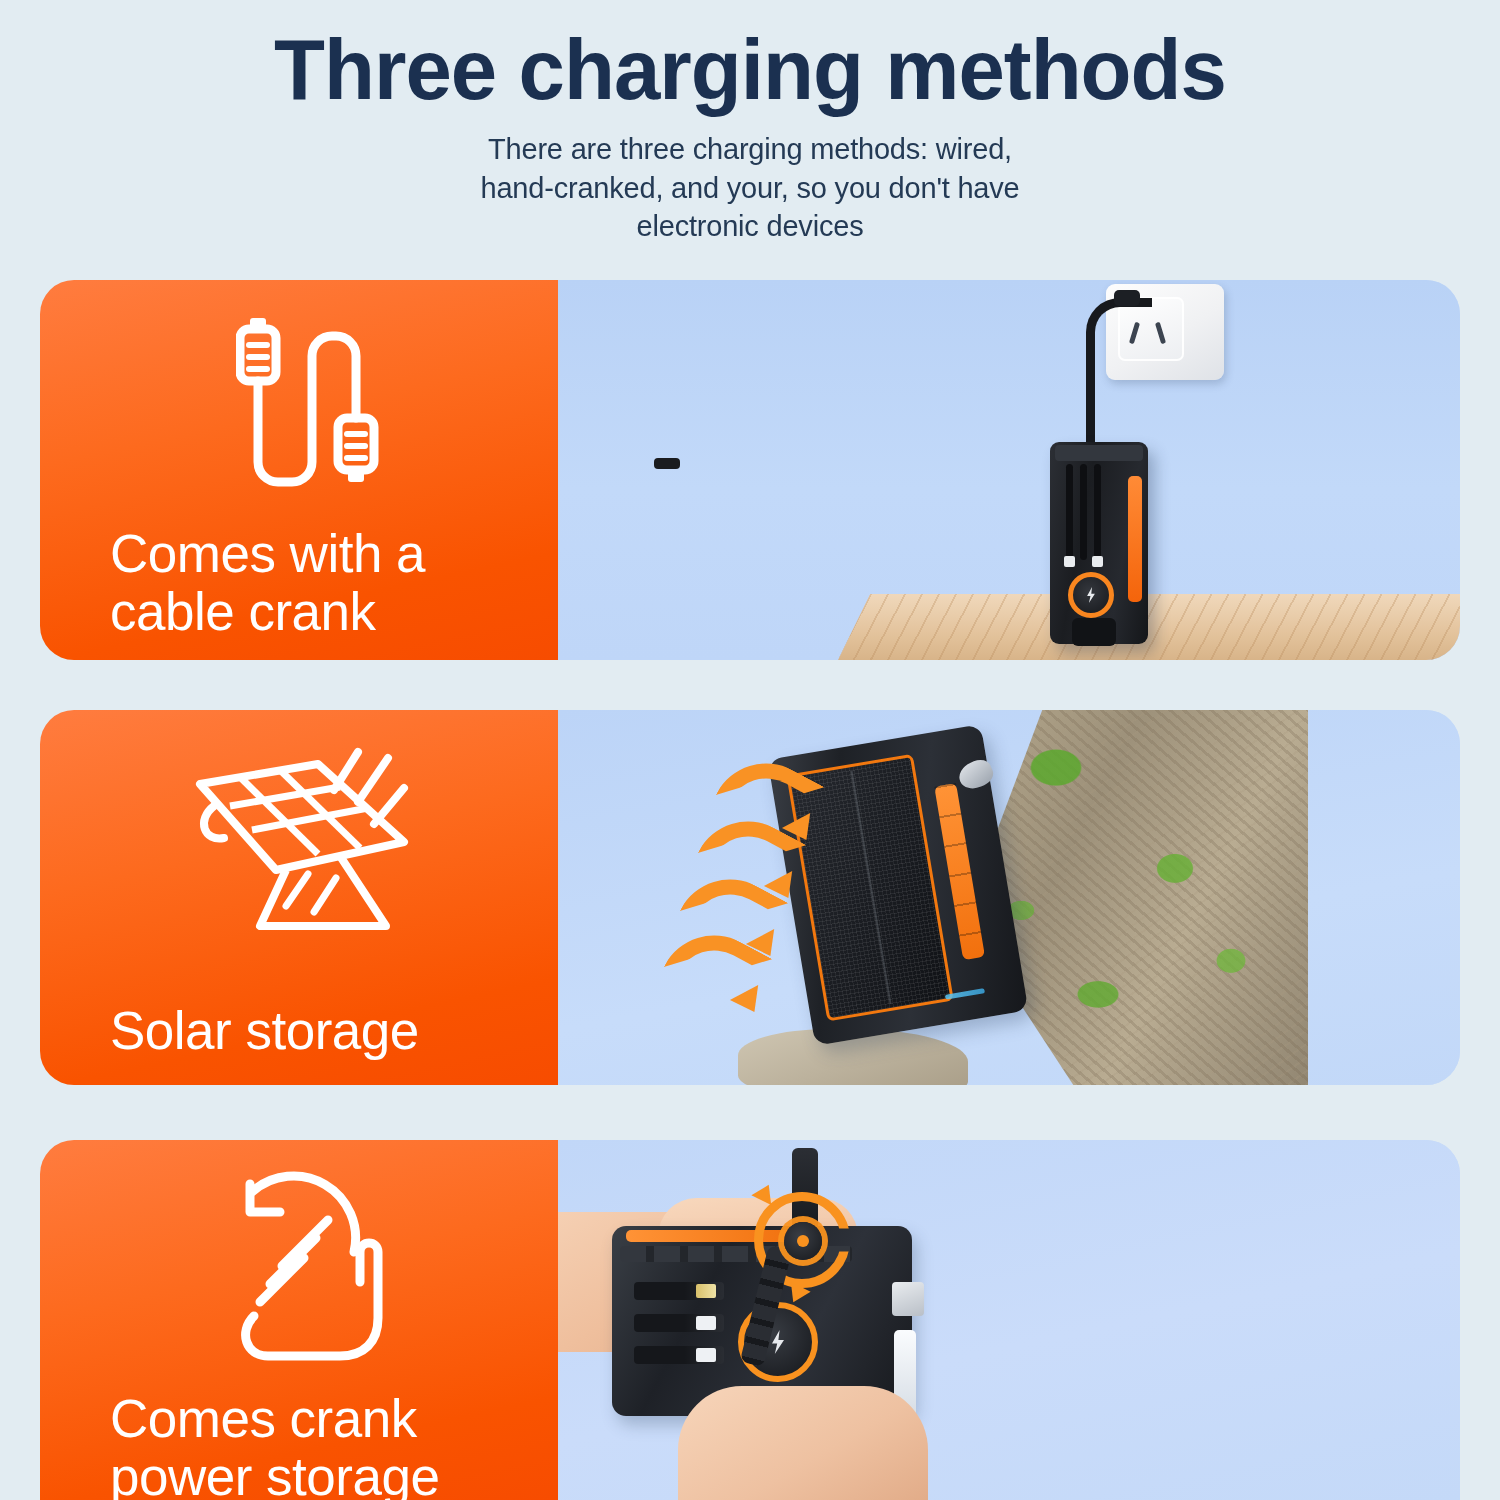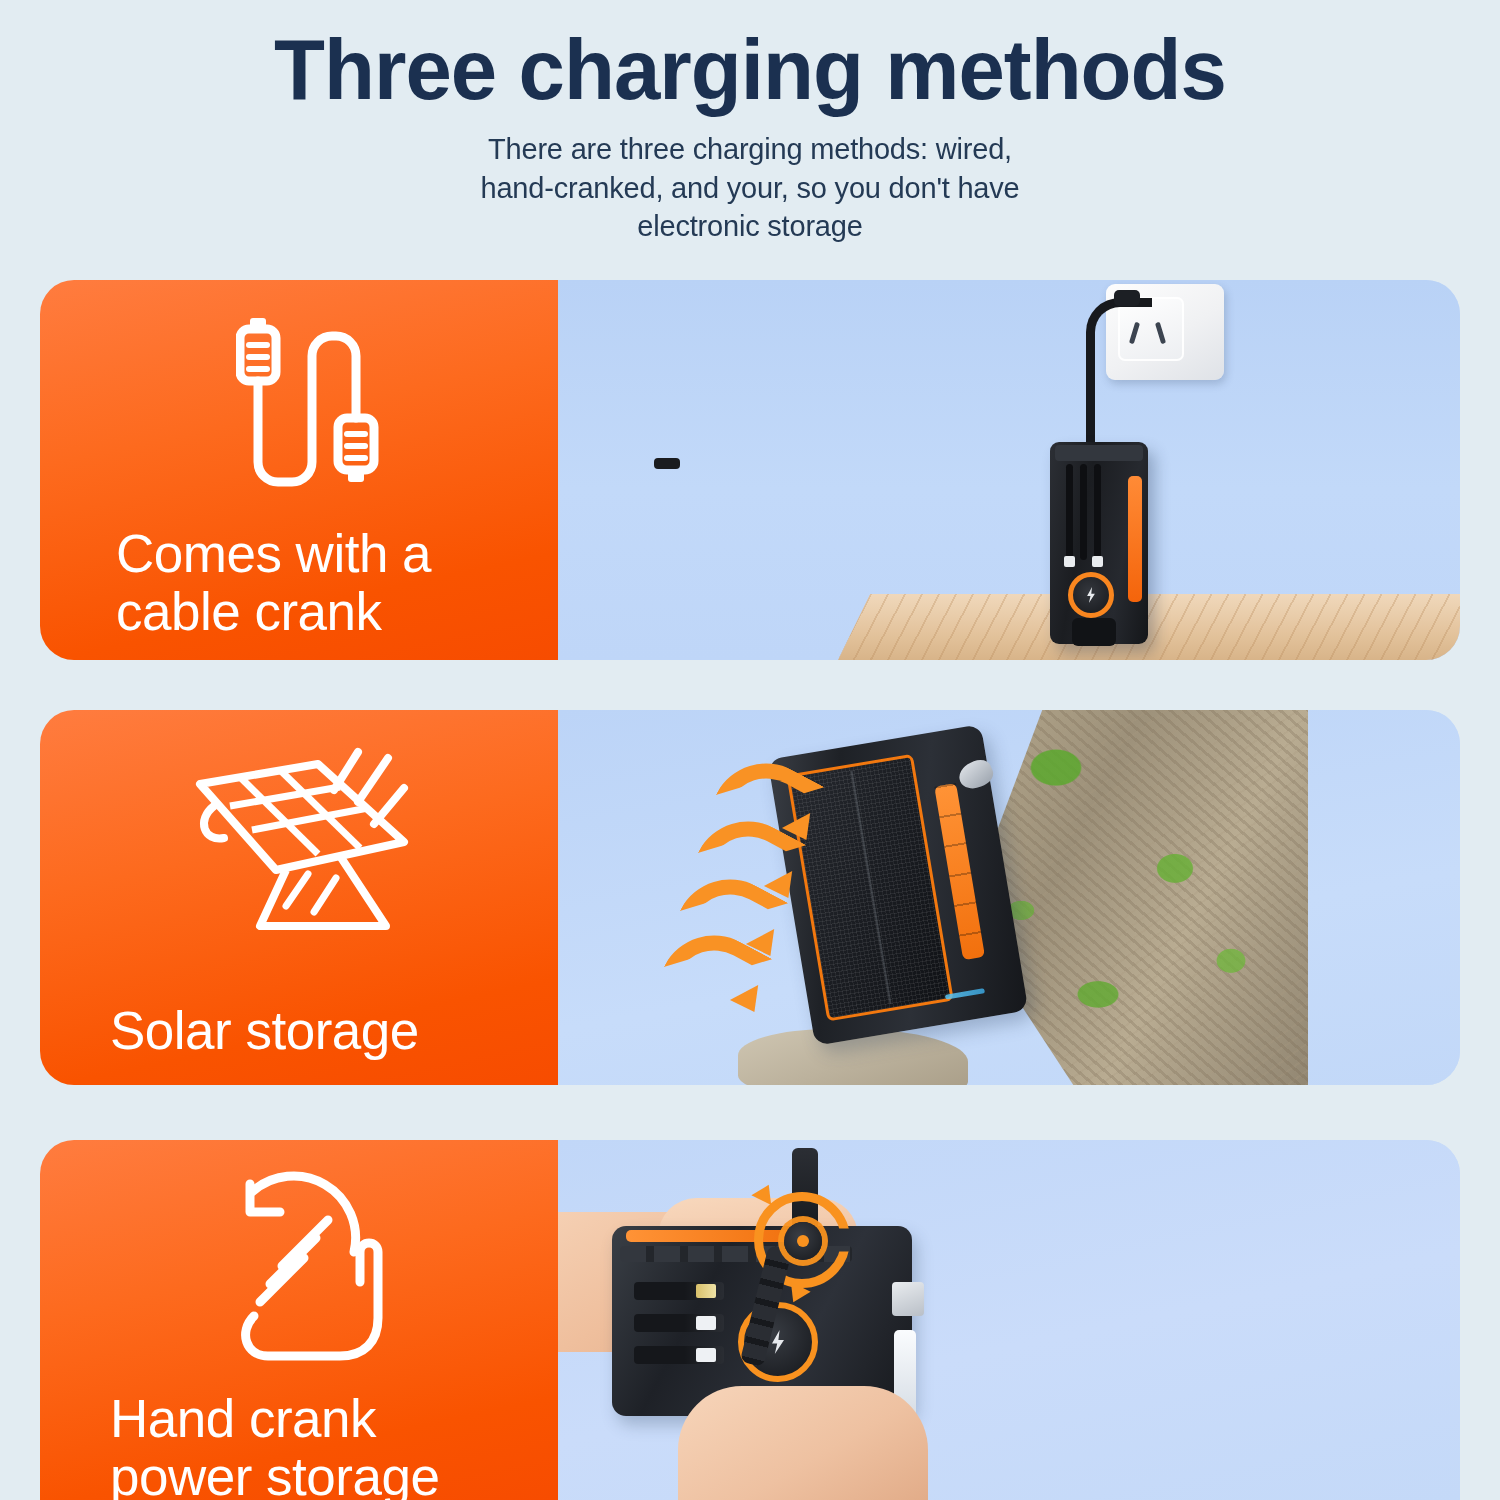--- a/index.html
+++ b/index.html
@@ -71,21 +71,21 @@
 
   .card-label {
     position:absolute;
     left:70px;
     right:14px;
     color:#ffffff;
     font-size:53px;
     line-height:1.09;
     letter-spacing:-0.5px;
   }
-  .card--1 .card-label { top:245px;margin-left:6px; }
+  .card--1 .card-label { top:245px; }
   .card--2 .card-label { top:292px; }
   .card--3 .card-label { top:250px; }
   .card-label span { display:block; white-space:nowrap; }
 
   
   .scene1-wall { position:absolute; inset:0; background:linear-gradient(180deg,#b9d2f6 0%,#c2d9f9 55%,#bfd6f8 100%); }
   .scene1-floor {
     position:absolute; left:280px; right:0; bottom:0; height:66px;
     background:
       repeating-linear-gradient(92deg, rgba(182,136,88,.30) 0 2px, rgba(0,0,0,0) 2px 17px),
@@ -287,21 +287,21 @@
   .scene3-ah2 { left:228px; top:146px; border-left:11px solid transparent; border-right:11px solid transparent; border-top:17px solid #f9921f; transform:rotate(26deg); }
 </style>
 </head>
 <body>
 
 <div class="header">
   <div class="page-title">Three charging methods</div>
   <div class="subtitle">
     <span>There are three charging methods: wired,</span>
     <span>hand-cranked, and your, so you don't have</span>
-    <span>electronic storage</span>
+    <span>electronic devices</span>
   </div>
 </div>
 
 <div class="cards">
 
   <div class="card card--1">
 
     <div class="panel-left">
       <div class="card-icon">
         <svg width="150" height="200" viewBox="0 0 150 200" fill="none">
@@ -407,21 +407,21 @@
         <svg width="160" height="200" viewBox="0 0 160 200" fill="none">
           <path d="M14 18 L14 46 L44 46" stroke="#fff" stroke-width="9" stroke-linecap="round" stroke-linejoin="round" fill="none"></path>
           <path d="M16 26 A62 62 0 0 1 118 86" stroke="#fff" stroke-width="9" stroke-linecap="round" fill="none"></path>
           <path d="M46 100 L92 54" stroke="#fff" stroke-width="9" stroke-linecap="round"></path>
           <path d="M34 118 L80 72" stroke="#fff" stroke-width="9" stroke-linecap="round"></path>
           <path d="M24 136 L68 92" stroke="#fff" stroke-width="9" stroke-linecap="round"></path>
           <path d="M18 150 C2 166 10 190 32 190 L104 190 C128 190 142 176 142 152 L142 86 C142 74 124 74 124 86 L124 116" stroke="#fff" stroke-width="9" stroke-linecap="round" stroke-linejoin="round" fill="none"></path>
         </svg>
       </div>
       <div class="card-label">
-        <span>Hand crank</span>
+        <span>Comes crank</span>
         <span>power storage</span>
       </div>
     </div>
 
     <div class="panel-right">
       <div class="scene3-bg"></div>
       <div class="scene3-hand-back"></div>
       <div class="scene3-fingers"></div>
       <div class="scene3-device">
         <div class="scene3-topbar"></div>

